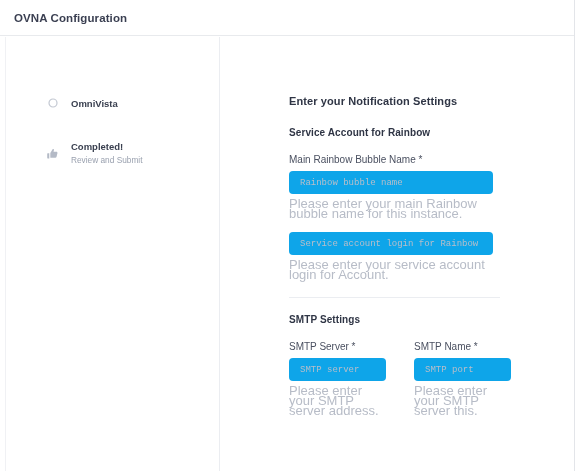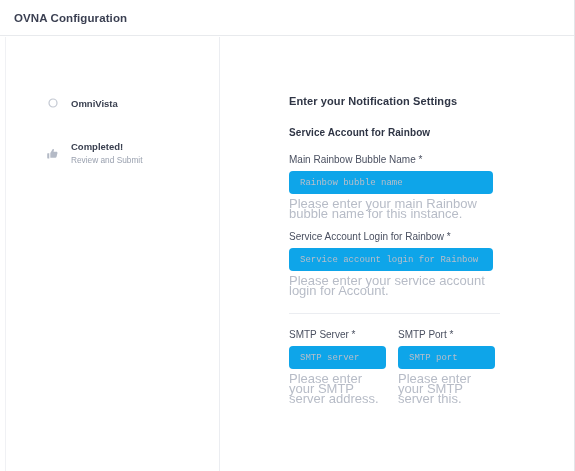--- a/index.html
+++ b/index.html
@@ -185,21 +185,21 @@
   }
   .divider {
     width: 211px;
     height: 1px;
     background: #ebedf1;
     margin: 17px 0 16px 0;
   }
   
   .row-2 {
     display: flex;
-    gap: 12px;
+    gap: 28px;
   }
   .row-2 .field {
     width: 97px;
     flex: 0 0 97px;
   }
   .row-2 .field-input {
     width: 97px;
   }
   .row-2 .field-help {
     width: 97px;
@@ -259,37 +259,37 @@
 
         <div class="section-heading">Service Account for Rainbow</div>
 
         <div class="field">
           <div class="field-label">Main Rainbow Bubble Name *</div>
           <input class="field-input" type="text" placeholder="Rainbow bubble name" style="">
           <div class="field-help">Please enter your main Rainbow bubble name for this instance.</div>
         </div>
 
         <div class="field">
-          <div class="field-label">Service Account Login for Rainbow *</div>
           <input class="field-input" type="text" placeholder="Service account login for Rainbow" style="">
           <div class="field-help">Please enter your service account login for Account.</div>
         </div>
 
 
         <div class="divider"></div>
 
+        <div class="section-heading">SMTP Settings</div>
 
         <div class="row-2">
           <div class="field">
             <div class="field-label">SMTP Server *</div>
             <input class="field-input" type="text" placeholder="SMTP server" style="">
             <div class="field-help">Please enter your SMTP server address.</div>
           </div>
           <div class="field">
-            <div class="field-label">SMTP Port *</div>
+            <div class="field-label">SMTP Name *</div>
             <input class="field-input" type="text" placeholder="SMTP port" style="">
             <div class="field-help">Please enter your SMTP server this.</div>
           </div>
         </div>
 
       </div>
     </div>
 
   </div>
 </div>

